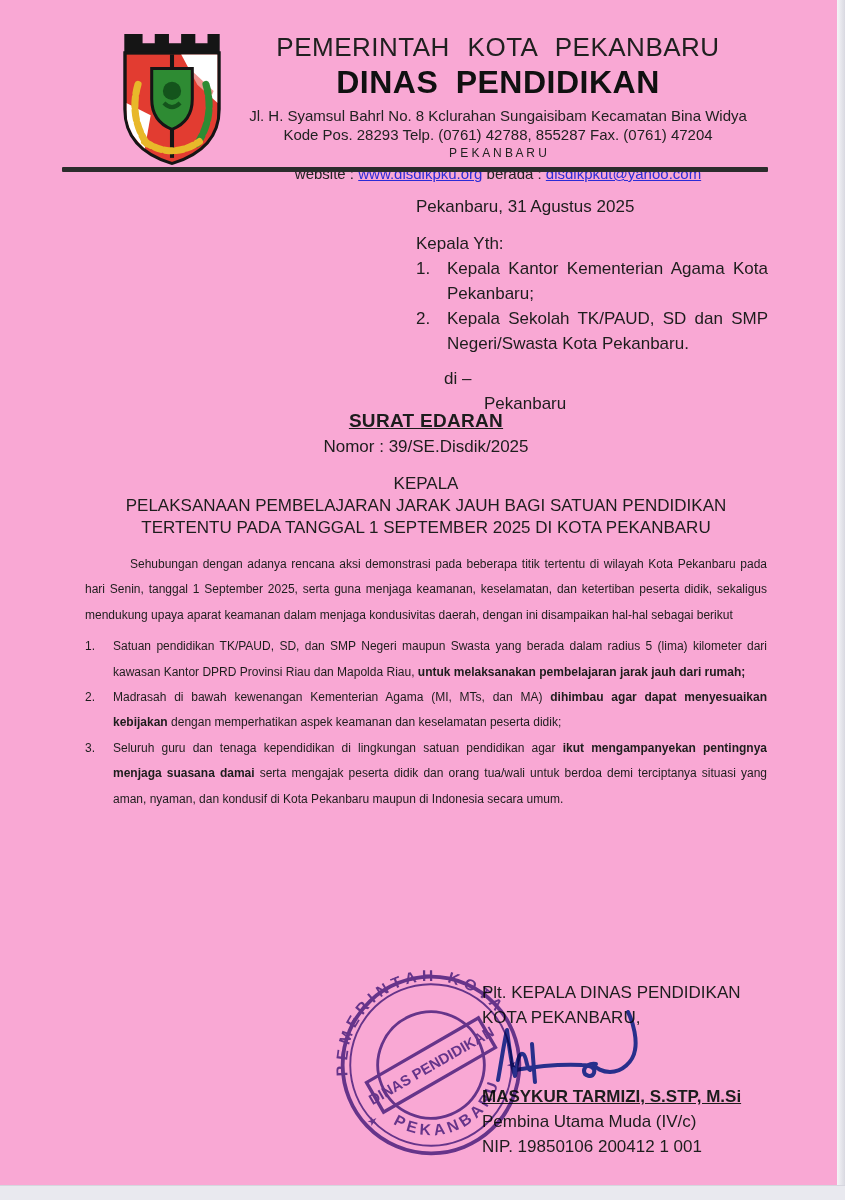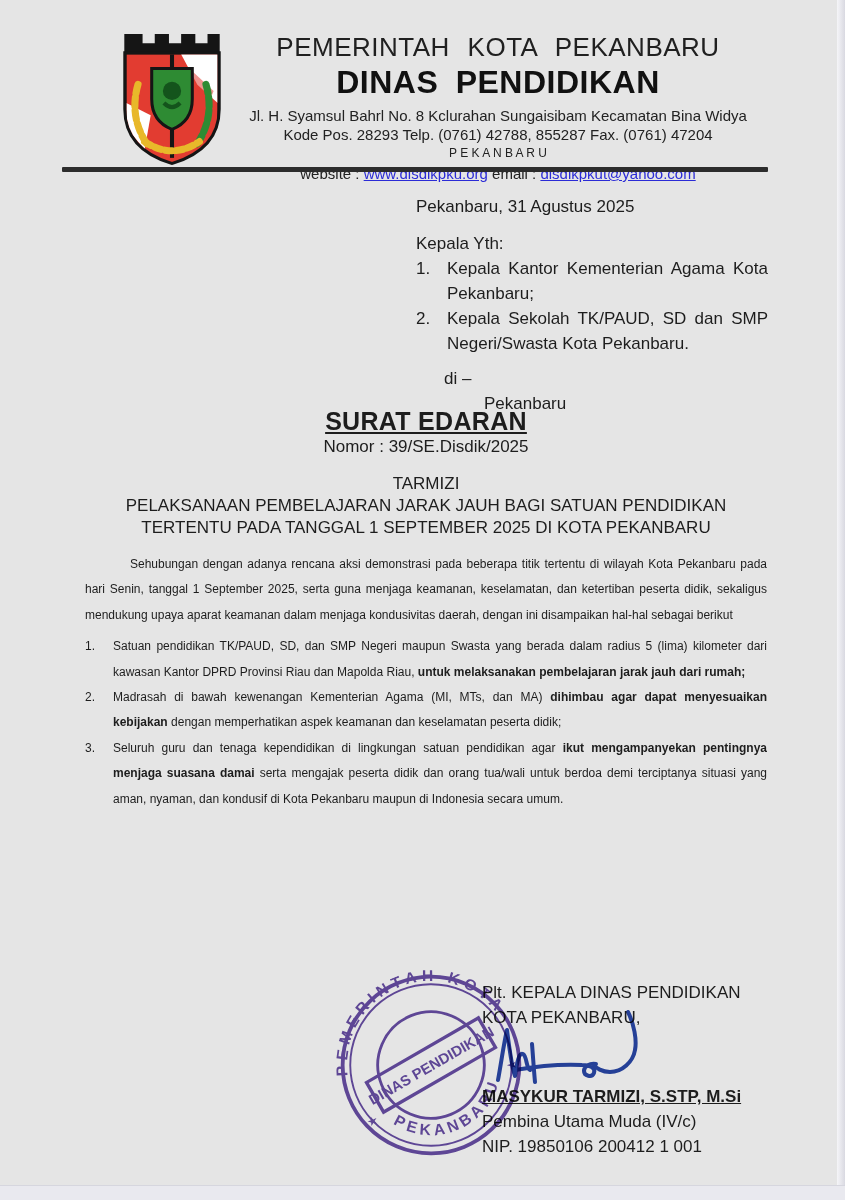--- a/index.html
+++ b/index.html
@@ -1,17 +1,17 @@
 <!DOCTYPE html>
 <html><head>
 <meta charset="utf-8">
 <style>
   html,body{margin:0;padding:0;background:#cfcfd6;}
   .page{
-    position:relative;width:845px;height:1200px;background:#e5e5e5;overflow:hidden;
+    position:relative;width:845px;height:1200px;background:#f9a8d4;overflow:hidden;
     color:#1d1d1d;font-family:"Liberation Sans", sans-serif;
   }
   
   .logo{position:absolute;left:116px;top:30px;width:112px;height:138px;}
   .header-text{position:absolute;left:222px;top:32px;width:552px;text-align:center;}
   .agency1{font-size:26px;font-weight:400;word-spacing:10px;letter-spacing:.5px;color:#202020;}
   .agency2{font-size:32px;font-weight:700;word-spacing:8px;letter-spacing:.5px;color:#111;margin-top:1px;}
   .addr{font-size:15px;line-height:19px;margin-top:5px;color:#222;}
   .city-spaced{font-size:12px;line-height:19px;color:#222;}
   .webline{font-size:15px;line-height:20px;margin-top:1px;color:#222;}
@@ -21,21 +21,21 @@
   .addressee{position:absolute;left:416px;top:194px;width:352px;font-size:17px;line-height:25px;}
   .dateline{margin-bottom:12px;}
   .salutation{}
   .rcpt-row{display:flex;}
   .rcpt-num{width:31px;flex:none;}
   .rcpt-text{flex:1;text-align:justify;}
   .at-line{margin-top:10px;margin-left:28px;}
   .at-city{margin-left:68px;}
   
   .title-block{position:absolute;left:85px;top:410px;width:682px;text-align:center;font-size:17px;line-height:22px;}
-  .doc-type{font-size:25px;font-weight:700;text-decoration:underline;letter-spacing:.3px;}
+  .doc-type{font-size:19px;font-weight:700;text-decoration:underline;letter-spacing:.3px;}
   .nomor{margin-top:4px;}
   .tentang{margin-top:15px;}
   
   .body-block{position:absolute;left:85px;top:552px;width:682px;font-size:12px;line-height:25.4px;text-align:justify;}
   .opening{text-indent:45px;}
   .body-item{display:flex;}
   .body-item:first-of-type{margin-top:6px;}
   .bi-num{width:28px;flex:none;}
   .bi-text{flex:1;text-align:justify;}
   .bi-text b{font-weight:700;}
@@ -85,21 +85,21 @@
     </g>
   </svg>
 
   <div class="header-text">
     <div class="agency1">PEMERINTAH KOTA PEKANBARU</div>
     <div class="agency2">DINAS PENDIDIKAN</div>
     <div class="addr">Jl. H. Syamsul Bahrl No. 8 Kclurahan Sungaisibam Kecamatan Bina Widya</div>
     <div class="addr" style="margin-top:0;">Kode Pos. 28293 Telp. (0761) 42788, 855287 Fax. (0761) 47204</div>
     <div class="city-spaced">P E K A N B A R U</div>
     <div class="webline">
-      <span>website : </span><a href="#">www.disdikpku.org</a><span> email : </span><a href="#">disdikpkut@yahoo.com</a>
+      <span>website : </span><a href="#">www.disdikpku.org</a><span> berada : </span><a href="#">disdikpkut@yahoo.com</a>
     </div>
   </div>
 
   <div class="rule"></div>
 
   <div class="addressee">
     <div class="dateline">Pekanbaru, 31 Agustus 2025</div>
     <div class="salutation">Kepala Yth:</div>
     <div>
         <div class="rcpt-row">
@@ -111,21 +111,21 @@
           <span class="rcpt-text">Kepala Sekolah TK/PAUD, SD dan SMP Negeri/Swasta Kota Pekanbaru.</span>
         </div>
       </div>
     <div class="at-line">di –</div>
     <div class="at-city">Pekanbaru</div>
   </div>
 
   <div class="title-block">
     <div class="doc-type">SURAT EDARAN</div>
     <div class="nomor">Nomor : 39/SE.Disdik/2025</div>
-    <div class="tentang">TARMIZI</div>
+    <div class="tentang">KEPALA</div>
     <div>PELAKSANAAN PEMBELAJARAN JARAK JAUH BAGI SATUAN PENDIDIKAN</div>
     <div>TERTENTU PADA TANGGAL 1 SEPTEMBER 2025 DI KOTA PEKANBARU</div>
   </div>
 
   <div class="body-block">
     <div class="opening">Sehubungan dengan adanya rencana aksi demonstrasi pada beberapa titik tertentu di wilayah Kota Pekanbaru pada hari Senin, tanggal 1 September 2025, serta guna menjaga keamanan, keselamatan, dan ketertiban peserta didik, sekaligus mendukung upaya aparat keamanan dalam menjaga kondusivitas daerah, dengan ini disampaikan hal-hal sebagai berikut</div>
     <div>
         <div class="body-item">
           <span class="bi-num">1.</span>
           <span class="bi-text"><span>Satuan pendidikan TK/PAUD, SD, dan SMP Negeri maupun Swasta yang berada dalam radius 5 (lima) kilometer dari kawasan Kantor DPRD Provinsi Riau dan Mapolda Riau, </span><b>untuk melaksanakan pembelajaran jarak jauh dari rumah;</b></span>

